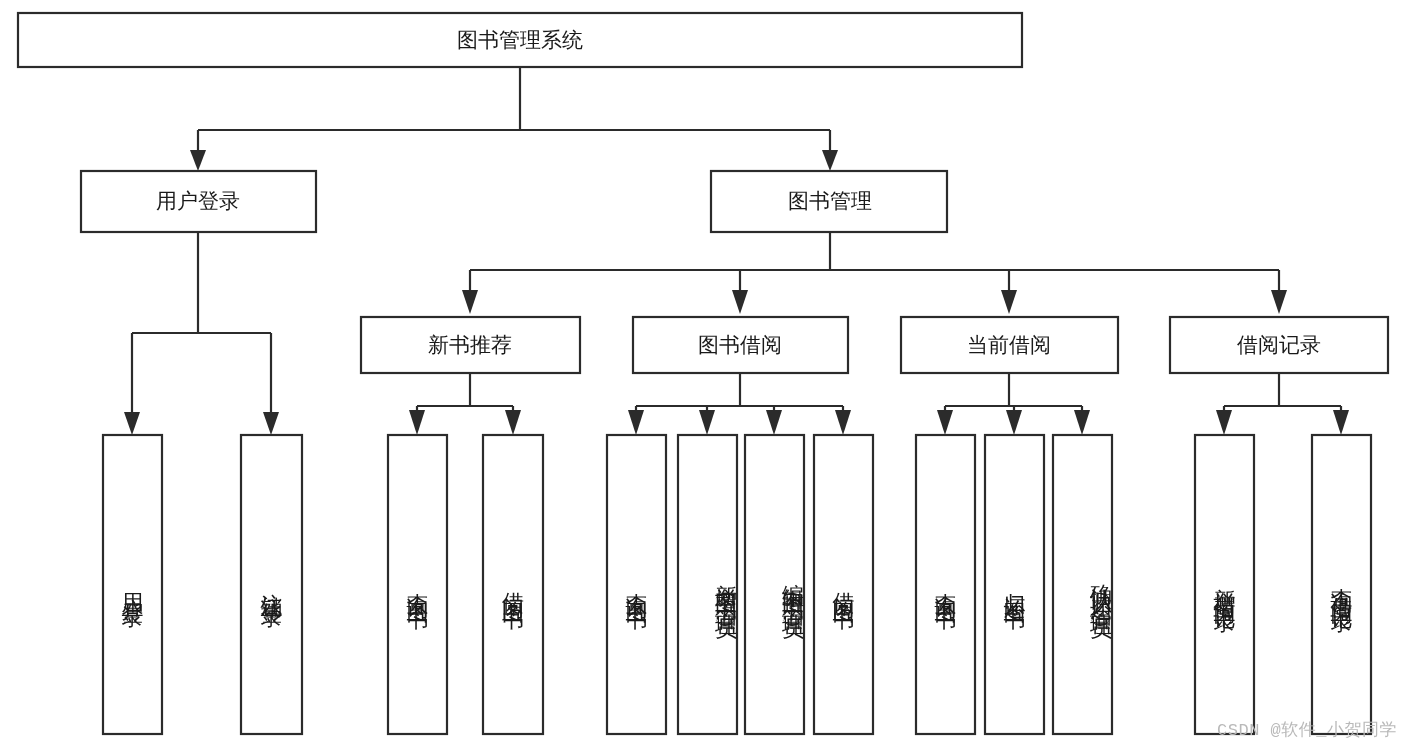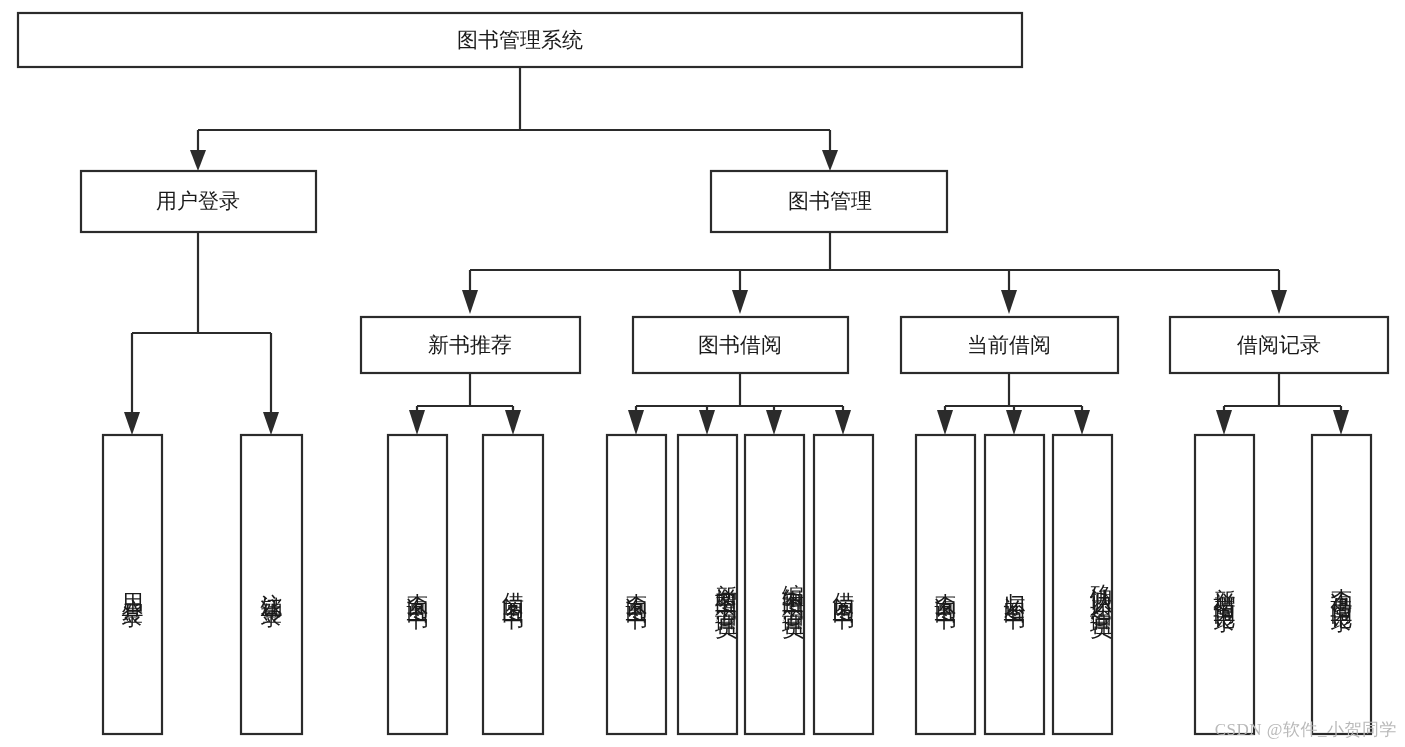--- a/index.html
+++ b/index.html
@@ -60,21 +60,21 @@
     color: #1a1a1a;
     letter-spacing: 5px;
     text-align: center;
     white-space: nowrap;
     pointer-events: none;
   }
   .watermark {
     position: absolute;
     right: 8px;
     bottom: 6px;
-    font-family: Liberation Serif, serif;
+    font-family: Liberation Mono, monospace;
     font-size: 17px;
     color: #b9b9b9;
     letter-spacing: 0.5px;
     white-space: nowrap;
     text-align: right;
   }
 </style>
 </head>
 <body>
 

